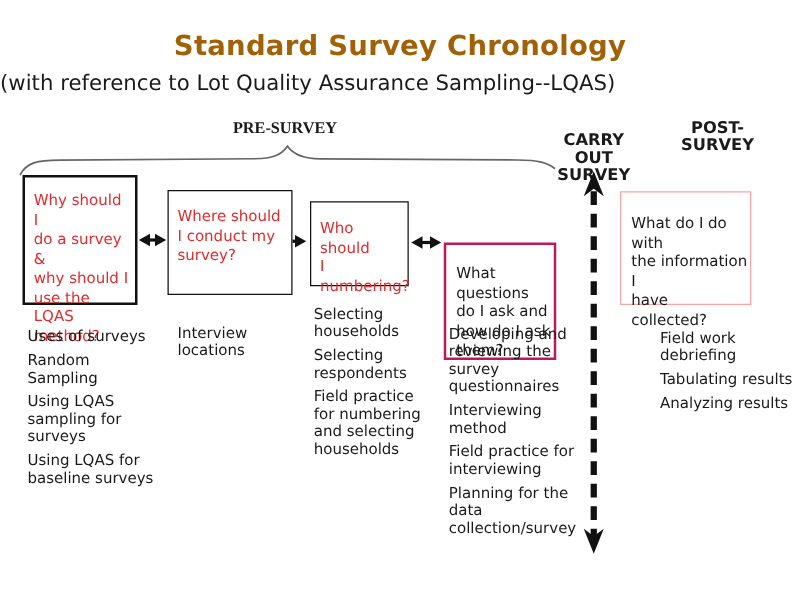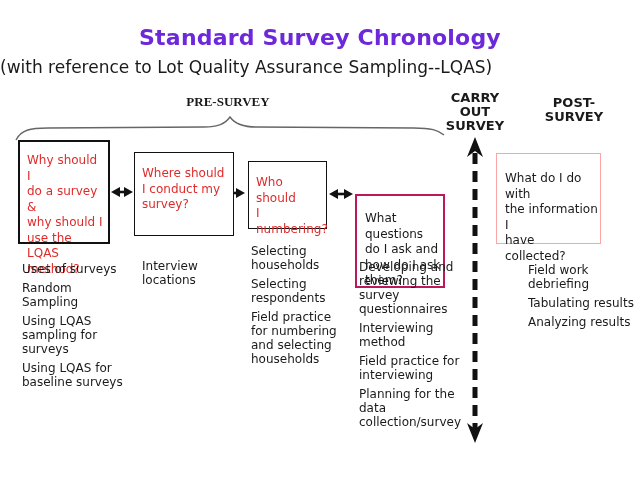--- a/index.html
+++ b/index.html
@@ -2,32 +2,32 @@
 <html><head>
 <meta charset="utf-8">
 <style>
   html,body{margin:0;padding:0;background:#fff;}
   .slide{
     position:relative;width:640px;height:480px;background:#ffffff;
     font-family:"DejaVu Sans","Liberation Sans",sans-serif;overflow:hidden;
   }
   .title{
     position:absolute;top:25px;left:0;width:640px;text-align:center;
-    font-size:22px;font-weight:bold;color:#6d28d9;letter-spacing:0.2px;
+    font-size:22px;font-weight:bold;color:#a16207;letter-spacing:0.2px;
   }
   .subtitle{
     position:absolute;top:57px;left:0;width:640px;text-align:left;
     font-size:17px;color:#1a1a1a;
   }
   .section-header{
     position:absolute;font-size:13px;font-weight:bold;color:#1a1a1a;
     text-align:center;line-height:14px;white-space:pre-line;
   }
   .hdr-pre{top:95px;left:158px;width:140px;font-family:Liberation Serif, serif;}
-  .hdr-carry{top:91px;left:430px;width:90px;}
+  .hdr-carry{top:106px;left:430px;width:90px;}
   .hdr-post{top:96px;left:524px;width:100px;}
   .qbox{
     position:absolute;box-sizing:border-box;background:#fff;
     font-size:12px;line-height:15.5px;white-space:pre-line;color:#1a1a1a;
   }
   .box-why{left:18px;top:140px;width:92px;height:104px;border:2px solid #111;padding:11px 4px 0 7px;color:#e02b2b;}
   .box-where{left:134px;top:152px;width:100px;height:84px;border:1.5px solid #111;padding:13px 3px 0 7px;color:#e02b2b;}
   .box-who{left:248px;top:161px;width:79px;height:68px;border:1.5px solid #111;padding:13px 2px 0 7px;color:#e02b2b;}
   .box-what{left:355px;top:151px;width:90px;height:94px;border:2px solid #be185d;padding:15px 2px 0 8px;margin-top:43px;}
   .box-info{left:496px;top:153px;width:105px;height:91px;border:1px solid #fca5a5;padding:17px 2px 0 8px;}

